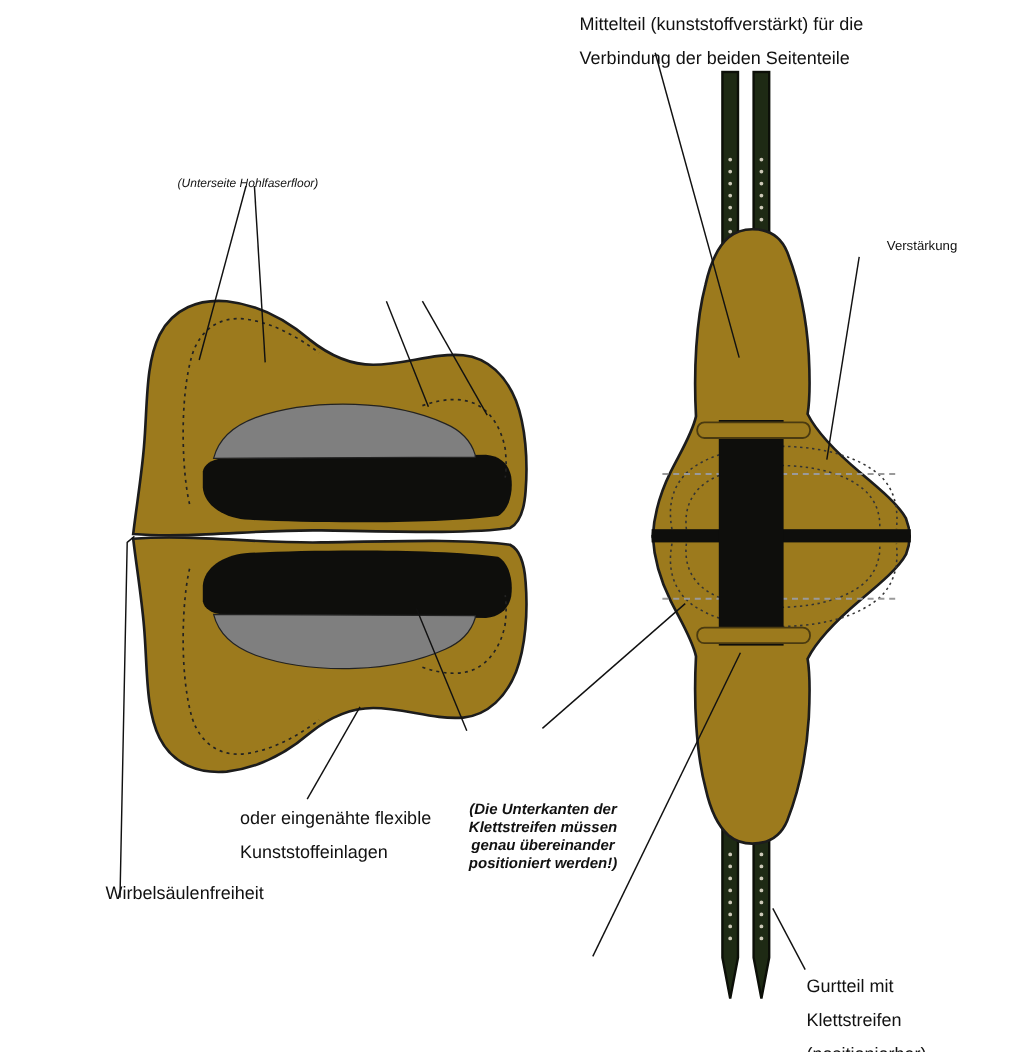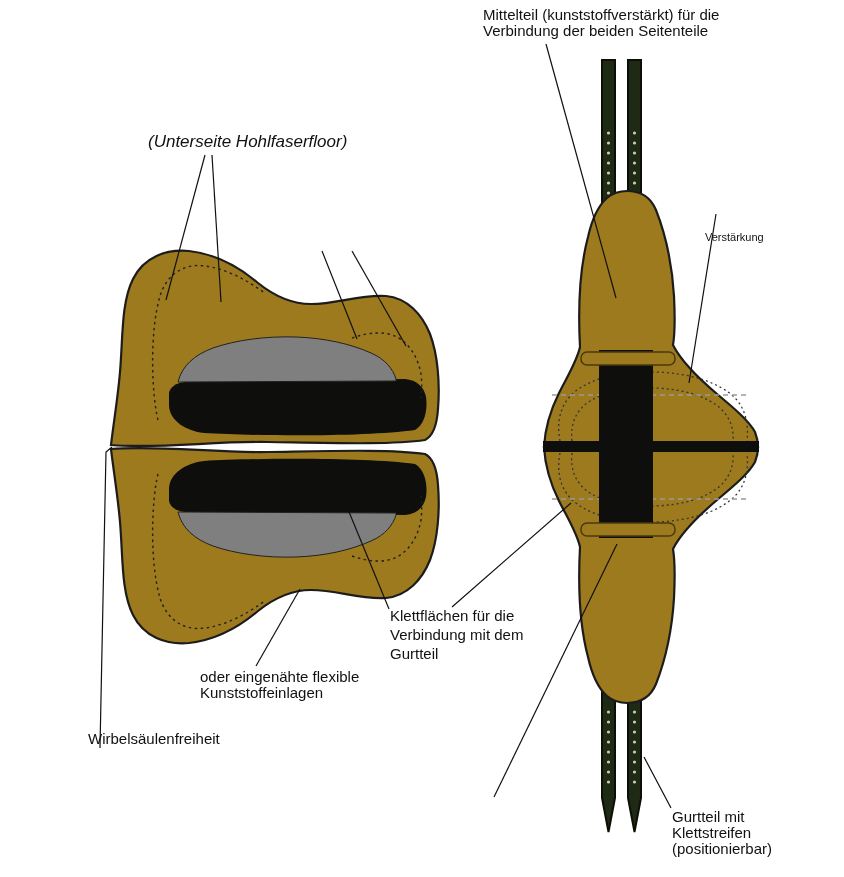--- a/index.html
+++ b/index.html
@@ -1,21 +1,21 @@
 <!DOCTYPE html>
 <html style="--c-background: #ffffff; --c-saddle: #9c7a1d; --c-outline: #1c1c1c; --c-pocket_gray: #7f7f7f; --c-black_area: #0e0e0c; --c-strap_green: #1e2a14; --c-dash_gray: #9a9a9a; --c-label_text: #111111;"><head>
 <meta charset="utf-8">
 <style>
   html,body{margin:0;padding:0;background:#fff;}
   .canvas{position:relative;width:844px;height:877px;background:var(--c-background,#fff);overflow:hidden;
           font-family:"Liberation Sans",sans-serif;}
   svg{position:absolute;left:0;top:0;}
-  .label{position:absolute;font-family:"Liberation Sans",sans-serif;font-size:15px;line-height:16px;
+  .label{position:absolute;font-family:"Liberation Sans",sans-serif;font-size:15px;line-height:28px;
          color:#111;white-space:pre-line;}
-  .italic-note{font-size:17px;font-style:italic;line-height:15px;}
+  .italic-note{font-size:10px;font-style:italic;line-height:15px;margin-top:12px;}
   .tiny{font-size:11px;line-height:13px;}
   .bold-note{font-size:12.5px;font-style:italic;font-weight:700;line-height:15px;text-align:center;width:145px;}
   .panel{fill:var(--c-saddle);stroke:var(--c-outline);stroke-width:2.2;}
   .blackfill{fill:var(--c-black_area);}
   .grayfill{fill:var(--c-pocket_gray);stroke:#222;stroke-width:1;}
   .seam{fill:none;stroke:#222;stroke-width:1.4;stroke-dasharray:2.5 3.5;}
   .dotted{fill:none;stroke:#333;stroke-width:1.3;stroke-dasharray:2 3;}
   .dashline{stroke:var(--c-dash_gray);stroke-width:1.6;stroke-dasharray:5 4;}
   .strap{fill:var(--c-strap_green);stroke:#0c0f08;stroke-width:2;}
   .holes{stroke:#cdc9b8;stroke-width:3.2;stroke-dasharray:0 10;stroke-linecap:round;}
@@ -126,24 +126,25 @@
     <line class="leader" x1="452" y1="607" x2="571" y2="503"></line>
     <line class="leader" x1="256" y1="666" x2="300" y2="589"></line>
     <polyline class="leader" points="100,748 106,452 112,447"></polyline>
     <line class="leader" x1="494" y1="797" x2="617" y2="544"></line>
     <line class="leader" x1="671" y1="808" x2="644" y2="757"></line>
   </svg>
 
   <div class="label" style="left:483px;top:7px;">Mittelteil (kunststoffverstärkt) für die
 Verbindung der beiden Seitenteile</div>
   <div class="label italic-note" style="left:148px;top:134px;">(Unterseite Hohlfaserfloor)</div>
-  <div class="label tiny" style="left:705px;top:199px;margin-top:32px;">Verstärkung</div>
-  <div class="label" style="left:390px;top:606px;line-height:19px;">Klettflächen für die
-Verbindung mit dem
-Gurtteil</div>
+  <div class="label tiny" style="left:739px;top:199px;">Verstärkung</div>
+  <div class="label bold-note" style="left:380px;top:667px;">(Die Unterkanten der
+Klettstreifen müssen
+genau übereinander
+positioniert werden!)</div>
   <div class="label" style="left:200px;top:669px;">oder eingenähte flexible
 Kunststoffeinlagen</div>
   <div class="label" style="left:88px;top:731px;">Wirbelsäulenfreiheit</div>
   <div class="label" style="left:672px;top:809px;">Gurtteil mit
 Klettstreifen
 (positionierbar)</div>
 
 </div>
 
 </body></html>

